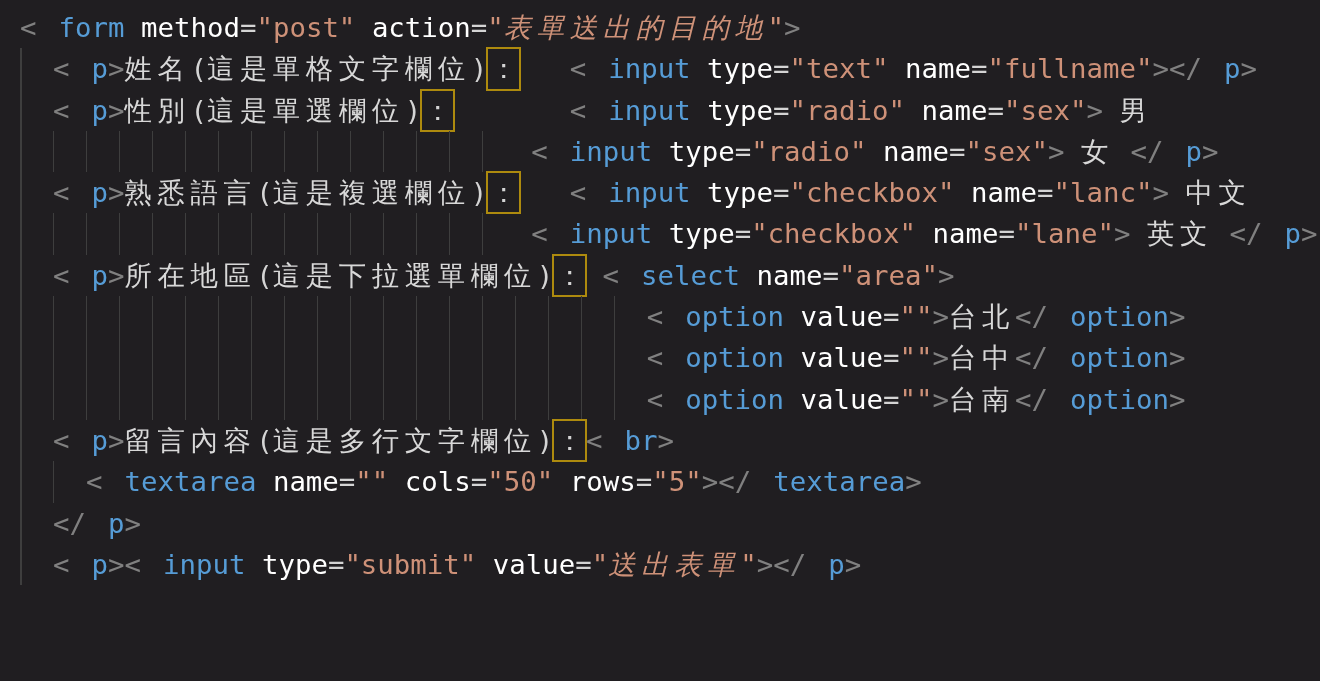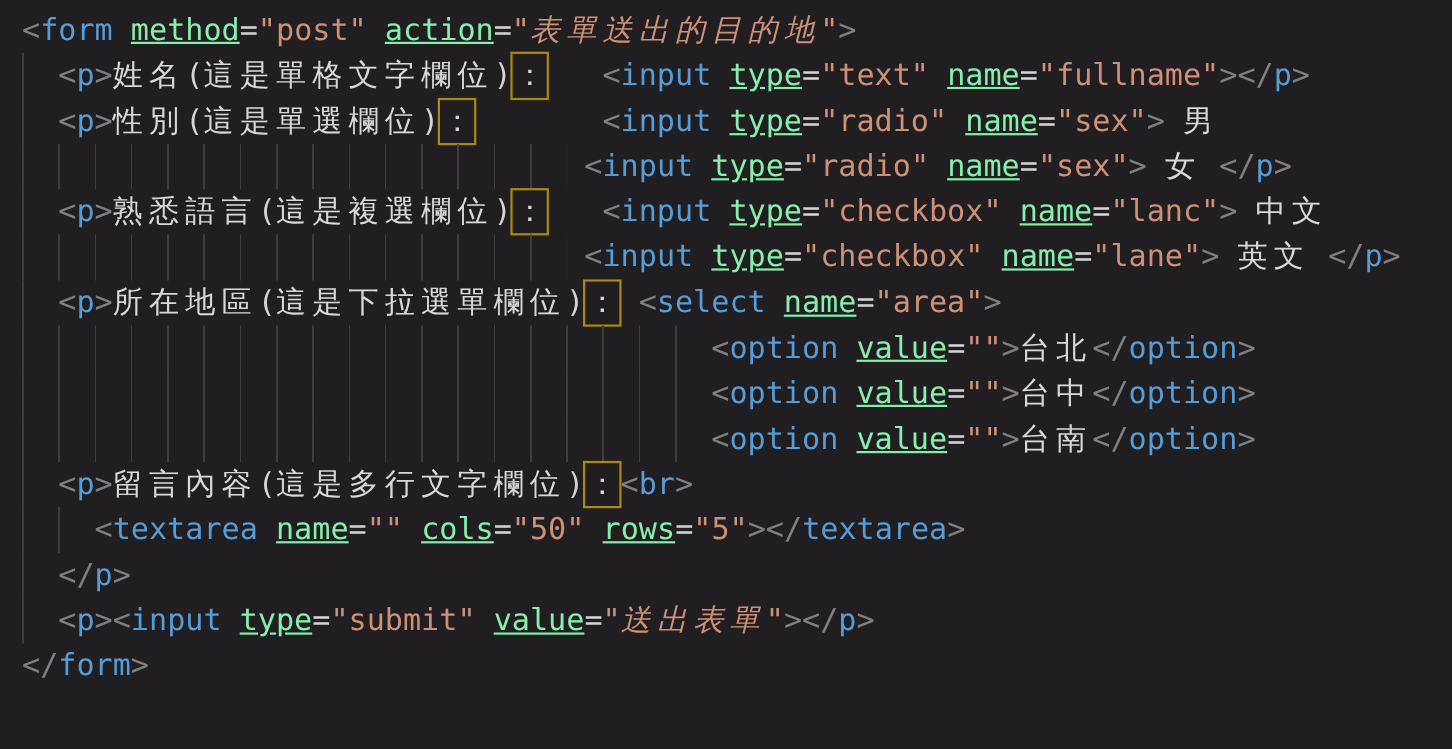--- a/index.html
+++ b/index.html
@@ -31,22 +31,22 @@
   
   .ind {
     display: inline-block;
     height: 100%;
     vertical-align: top;
     background-image: repeating-linear-gradient(to right, #3e3e3e 0 1.5px, transparent 1.5px 2ch);
     background-repeat: no-repeat;
   }
   
   .t-br   { color: #808080; }
-  .t-tag  { color: #569cd6; }
-  .t-attr { color: #86efac; text-decoration: underline; }
+  .t-tag  { color: #569cd6; margin-left: 22px; }
+  .t-attr { color: #ffffff; }
   .t-eq   { color: #d4d4d4; }
   .t-str  { color: #ce9178; }
   .t-txt  { color: #d4d4d4; }
   .t-cjk  { color: #d8d8d8; letter-spacing: calc(2ch - 1em); }
   .t-scjk { color: #ce9178; letter-spacing: calc(2ch - 1em); font-style: italic; }
   
   .t-colon {
     color: #d4d4d4;
     display: inline-block;
     width: 2ch;
@@ -68,15 +68,14 @@
       <div class="line"><span class="ind" style="width: 2ch; background-size: 1ch 100%;"></span><span class="t-br">&lt;</span><span class="t-tag">p</span><span class="t-br">&gt;</span><span class="t-cjk">熟悉語言</span><span class="t-txt">(</span><span class="t-cjk">這是複選欄位</span><span class="t-txt">)</span><span class="t-colon">：</span><span class="t-txt">   </span><span class="t-br">&lt;</span><span class="t-tag">input</span><span class="t-txt"> </span><span class="t-attr">type</span><span class="t-eq">=</span><span class="t-str">"checkbox"</span><span class="t-txt"> </span><span class="t-attr">name</span><span class="t-eq">=</span><span class="t-str">"lanc"</span><span class="t-br">&gt;</span><span class="t-txt"> </span><span class="t-cjk">中文</span></div>
       <div class="line"><span class="ind" style="width: 31ch; background-size: 30ch 100%;"></span><span class="t-br">&lt;</span><span class="t-tag">input</span><span class="t-txt"> </span><span class="t-attr">type</span><span class="t-eq">=</span><span class="t-str">"checkbox"</span><span class="t-txt"> </span><span class="t-attr">name</span><span class="t-eq">=</span><span class="t-str">"lane"</span><span class="t-br">&gt;</span><span class="t-txt"> </span><span class="t-cjk">英文</span><span class="t-txt"> </span><span class="t-br">&lt;/</span><span class="t-tag">p</span><span class="t-br">&gt;</span></div>
       <div class="line"><span class="ind" style="width: 2ch; background-size: 1ch 100%;"></span><span class="t-br">&lt;</span><span class="t-tag">p</span><span class="t-br">&gt;</span><span class="t-cjk">所在地區</span><span class="t-txt">(</span><span class="t-cjk">這是下拉選單欄位</span><span class="t-txt">)</span><span class="t-colon">：</span><span class="t-txt"> </span><span class="t-br">&lt;</span><span class="t-tag">select</span><span class="t-txt"> </span><span class="t-attr">name</span><span class="t-eq">=</span><span class="t-str">"area"</span><span class="t-br">&gt;</span></div>
       <div class="line"><span class="ind" style="width: 38ch; background-size: 37ch 100%;"></span><span class="t-br">&lt;</span><span class="t-tag">option</span><span class="t-txt"> </span><span class="t-attr">value</span><span class="t-eq">=</span><span class="t-str">""</span><span class="t-br">&gt;</span><span class="t-cjk">台北</span><span class="t-br">&lt;/</span><span class="t-tag">option</span><span class="t-br">&gt;</span></div>
       <div class="line"><span class="ind" style="width: 38ch; background-size: 37ch 100%;"></span><span class="t-br">&lt;</span><span class="t-tag">option</span><span class="t-txt"> </span><span class="t-attr">value</span><span class="t-eq">=</span><span class="t-str">""</span><span class="t-br">&gt;</span><span class="t-cjk">台中</span><span class="t-br">&lt;/</span><span class="t-tag">option</span><span class="t-br">&gt;</span></div>
       <div class="line"><span class="ind" style="width: 38ch; background-size: 37ch 100%;"></span><span class="t-br">&lt;</span><span class="t-tag">option</span><span class="t-txt"> </span><span class="t-attr">value</span><span class="t-eq">=</span><span class="t-str">""</span><span class="t-br">&gt;</span><span class="t-cjk">台南</span><span class="t-br">&lt;/</span><span class="t-tag">option</span><span class="t-br">&gt;</span></div>
       <div class="line"><span class="ind" style="width: 2ch; background-size: 1ch 100%;"></span><span class="t-br">&lt;</span><span class="t-tag">p</span><span class="t-br">&gt;</span><span class="t-cjk">留言內容</span><span class="t-txt">(</span><span class="t-cjk">這是多行文字欄位</span><span class="t-txt">)</span><span class="t-colon">：</span><span class="t-br">&lt;</span><span class="t-tag">br</span><span class="t-br">&gt;</span></div>
       <div class="line"><span class="ind" style="width: 4ch; background-size: 3ch 100%;"></span><span class="t-br">&lt;</span><span class="t-tag">textarea</span><span class="t-txt"> </span><span class="t-attr">name</span><span class="t-eq">=</span><span class="t-str">""</span><span class="t-txt"> </span><span class="t-attr">cols</span><span class="t-eq">=</span><span class="t-str">"50"</span><span class="t-txt"> </span><span class="t-attr">rows</span><span class="t-eq">=</span><span class="t-str">"5"</span><span class="t-br">&gt;&lt;/</span><span class="t-tag">textarea</span><span class="t-br">&gt;</span></div>
       <div class="line"><span class="ind" style="width: 2ch; background-size: 1ch 100%;"></span><span class="t-br">&lt;/</span><span class="t-tag">p</span><span class="t-br">&gt;</span></div>
       <div class="line"><span class="ind" style="width: 2ch; background-size: 1ch 100%;"></span><span class="t-br">&lt;</span><span class="t-tag">p</span><span class="t-br">&gt;&lt;</span><span class="t-tag">input</span><span class="t-txt"> </span><span class="t-attr">type</span><span class="t-eq">=</span><span class="t-str">"submit"</span><span class="t-txt"> </span><span class="t-attr">value</span><span class="t-eq">=</span><span class="t-str">"</span><span class="t-scjk">送出表單</span><span class="t-str">"</span><span class="t-br">&gt;&lt;/</span><span class="t-tag">p</span><span class="t-br">&gt;</span></div>
-      <div class="line"><span class="t-br">&lt;/</span><span class="t-tag">form</span><span class="t-br">&gt;</span></div>
     </div>
 </div>
 
 </body></html>

